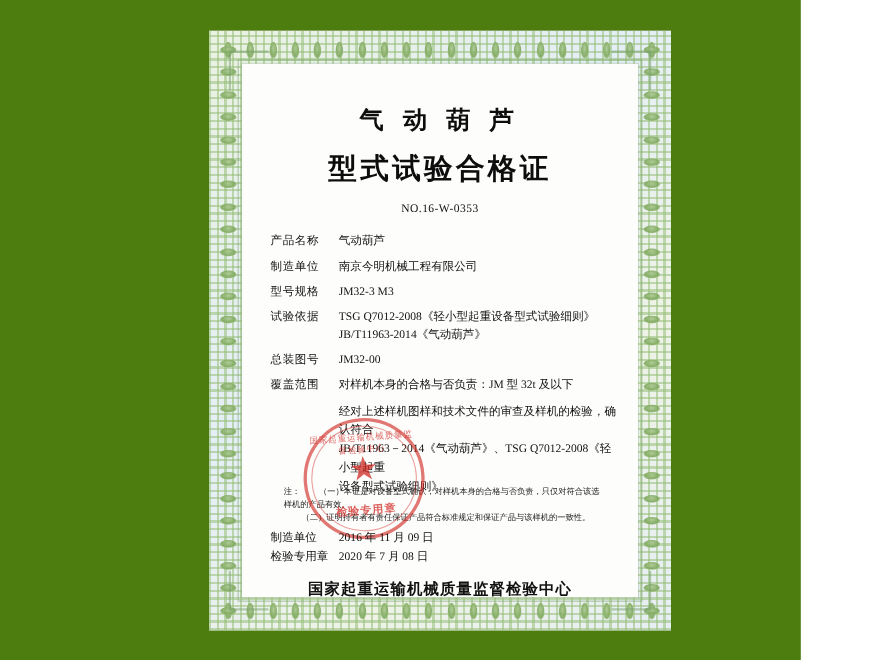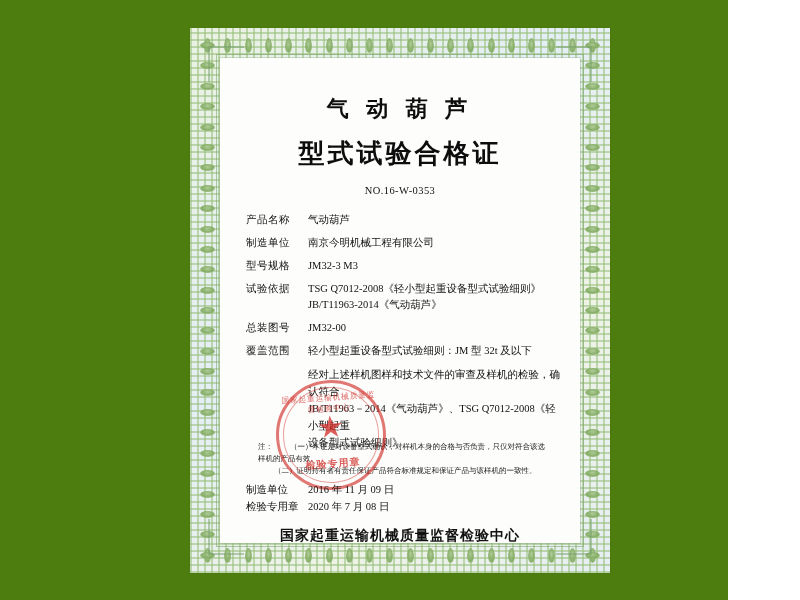--- a/index.html
+++ b/index.html
@@ -381,21 +381,21 @@
           </div>
         </div>
 
         <div class="field">
           <div class="label">总装图号</div>
           <div class="value">JM32-00</div>
         </div>
 
         <div class="field">
           <div class="label">覆盖范围</div>
-          <div class="value">轻小型起重设备型式试验细则：JM 型 32t 及以下</div>
+          <div class="value">对样机本身的合格与否负责：JM 型 32t 及以下</div>
         </div>
 
       </div>
 
       <div class="para">
         <span class="l">经对上述样机图样和技术文件的审查及样机的检验，确认符合</span>
         <span class="l">JB/T11963－2014《气动葫芦》、TSG Q7012-2008《轻小型起重</span>
         <span class="l">设备型式试验细则》</span>
       </div>
 

